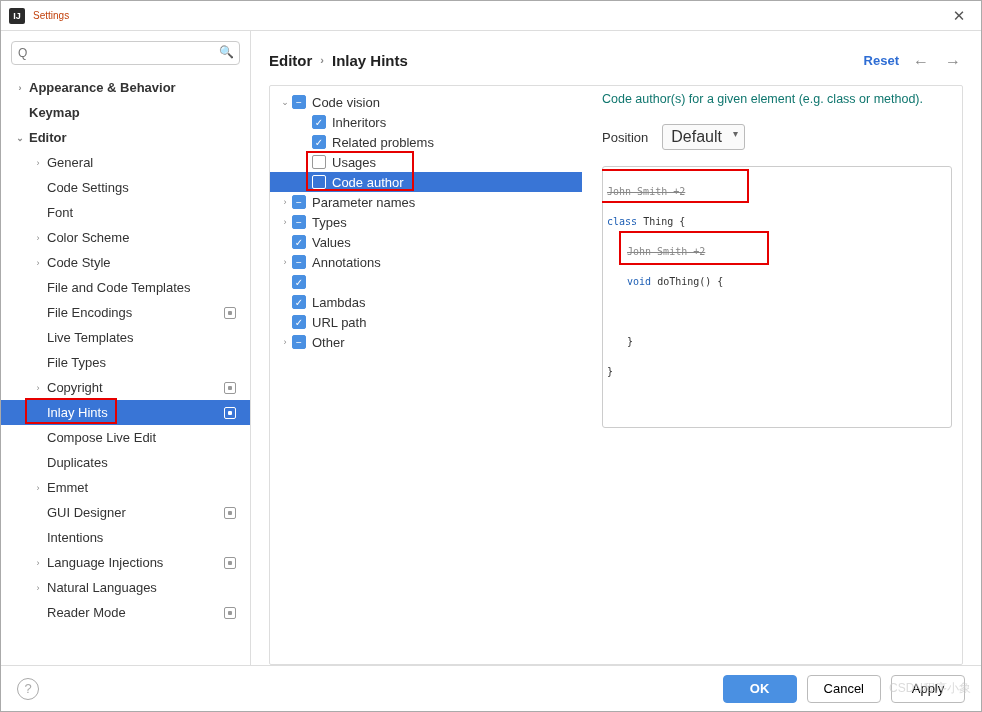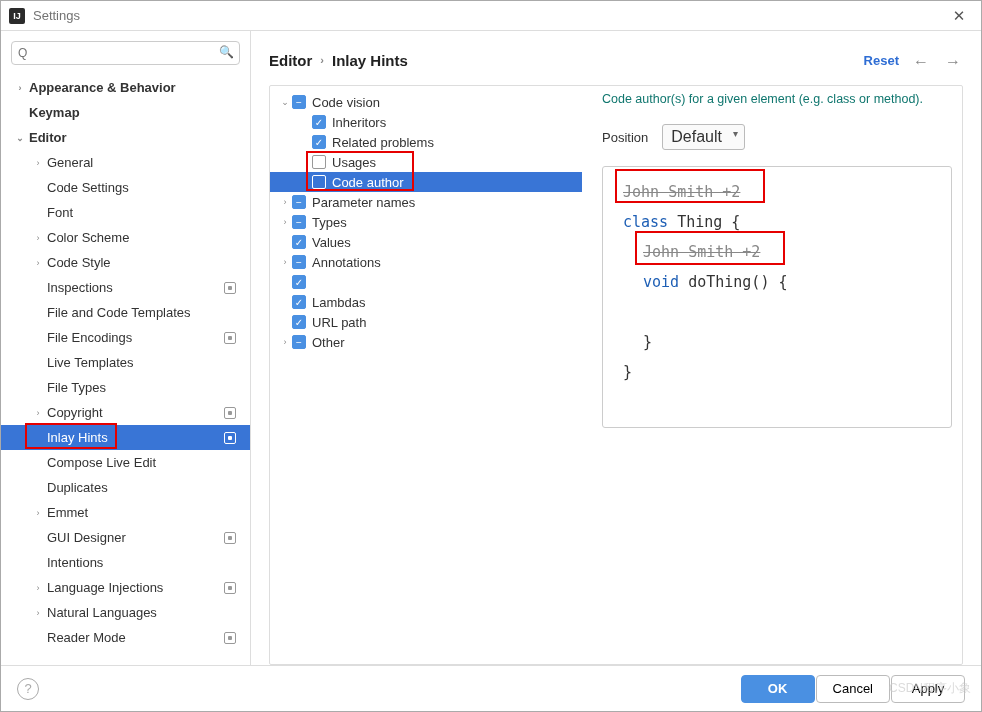--- a/index.html
+++ b/index.html
@@ -1,21 +1,21 @@
 <!DOCTYPE html>
 <html><head>
 <meta charset="utf-8">
 <style>
 * { box-sizing: border-box; margin: 0; padding: 0; }
 body { font-family: "Segoe UI", Arial, sans-serif; font-size: 13px; color: #333; background: #fff; width: 982px; height: 712px; overflow: hidden; border: 1px solid #aaa; position: relative; }
 
 
 .titlebar { height: 30px; display: flex; align-items: center; padding: 0 8px; border-bottom: 1px solid #ddd; }
 .titlebar .app-icon { width: 16px; height: 16px; background: #2b2b2b; color: #fff; font-size: 9px; font-weight: bold; display: flex; align-items: center; justify-content: center; border-radius: 2px; margin-right: 8px; }
-.titlebar .title { flex: 1; font-size: 13px; color: #737373; }
+.titlebar .title { flex: 1; font-size: 10px; color: #c2410c; }
 .titlebar .close { width: 28px; height: 28px; display: flex; align-items: center; justify-content: center; color: #555; font-size: 15px; cursor: pointer; }
 
 
 .main { display: flex; height: 634px; }
 
 
 .sidebar { width: 250px; border-right: 1px solid #ddd; display: flex; flex-direction: column; overflow: hidden; }
 .search-row { padding: 10px 10px 6px; }
 .search-input { width: 100%; height: 24px; border: 1px solid #ccc; border-radius: 4px; padding: 0 22px 0 6px; font-size: 12px; color: #999; background: #fff; }
 .search-wrap { position: relative; }
@@ -61,30 +61,30 @@
 .mid-item.selected .cbox { border-color: #fff; }
 .mid-item .lbl { flex: 1; overflow: hidden; text-overflow: ellipsis; }
 
 
 .right-panel { flex: 1; padding: 6px 10px 0 0; display: flex; flex-direction: column; overflow: hidden; }
 .desc { font-size: 12.5px; color: #0f766e; margin-bottom: 18px; }
 .position-row { display: flex; align-items: center; gap: 14px; margin-bottom: 16px; font-size: 13px; }
 .combo { border: 1px solid #bbb; border-radius: 3px; padding: 3px 22px 3px 8px; font-size: 16px; position: relative; min-width: 78px; background: #fafafa; }
 .combo::after { content: "▾"; position: absolute; right: 6px; top: 3px; color: #666; font-size: 10px; }
 
-.code-preview { border: 1px solid #ccc; border-radius: 3px; padding: 10px 20px 40px; font-family: "Consolas", "Menlo", monospace; font-size: 15px; line-height: 30px; color: #333; position: relative; }
+.code-preview { border: 1px solid #ccc; border-radius: 3px; padding: 10px 4px 40px; font-family: "Consolas", "Menlo", monospace; font-size: 10px; line-height: 30px; color: #333; position: relative; }
 .code-preview .hint { color: #888; text-decoration: line-through; display: inline-block; }
 .code-preview .kw { color: #1e5fb5; }
 .code-preview .ident { color: #333; }
 .code-preview .indent1 { padding-left: 20px; display: block; }
 
 
 .bottombar { height: 46px; border-top: 1px solid #ddd; display: flex; align-items: center; padding: 0 16px; }
 .help-btn { width: 22px; height: 22px; border: 1.5px solid #aaa; border-radius: 50%; display: flex; align-items: center; justify-content: center; color: #aaa; font-size: 13px; cursor: pointer; }
-.btn-group { margin-left: auto; display: flex; gap: 1px; }
+.btn-group { margin-left: auto; display: flex; gap: 10px; }
 .btn { height: 28px; min-width: 74px; border: 1px solid #bbb; border-radius: 4px; background: #fff; font-size: 13px; cursor: pointer; padding: 0 16px; }
 .btn.primary { background: #4a90e2; border-color: #4a90e2; color: #fff; font-weight: bold; }
 
 .watermark { position: absolute; right: 10px; bottom: 14px; color: #ccc; font-size: 12px; pointer-events: none; opacity: 0.7; }
 </style>
 </head>
 <body>
 
 <div class="titlebar">
   <div class="app-icon">IJ</div>
@@ -126,25 +126,20 @@
           <span class="chev hidden">›</span>
           <span>Font</span>
         </div>
         <div class="tree-item depth1">
           <span class="chev">›</span>
           <span>Color Scheme</span>
         </div>
         <div class="tree-item depth1">
           <span class="chev">›</span>
           <span>Code Style</span>
-        </div>
-        <div class="tree-item depth1">
-          <span class="chev hidden">›</span>
-          <span>Inspections</span>
-          <span class="mod"></span>
         </div>
         <div class="tree-item depth1">
           <span class="chev hidden">›</span>
           <span>File and Code Templates</span>
         </div>
         <div class="tree-item depth1">
           <span class="chev hidden">›</span>
           <span>File Encodings</span>
           <span class="mod"></span>
         </div>

